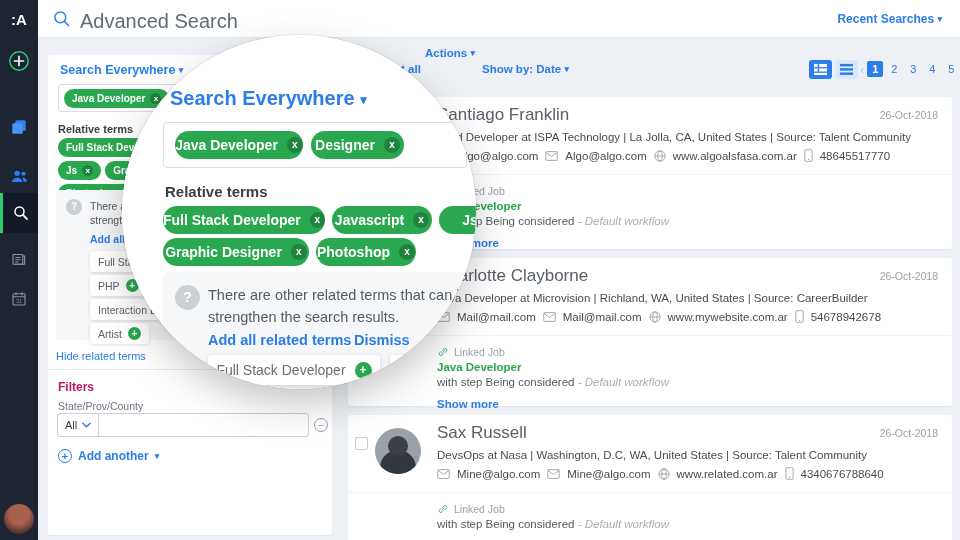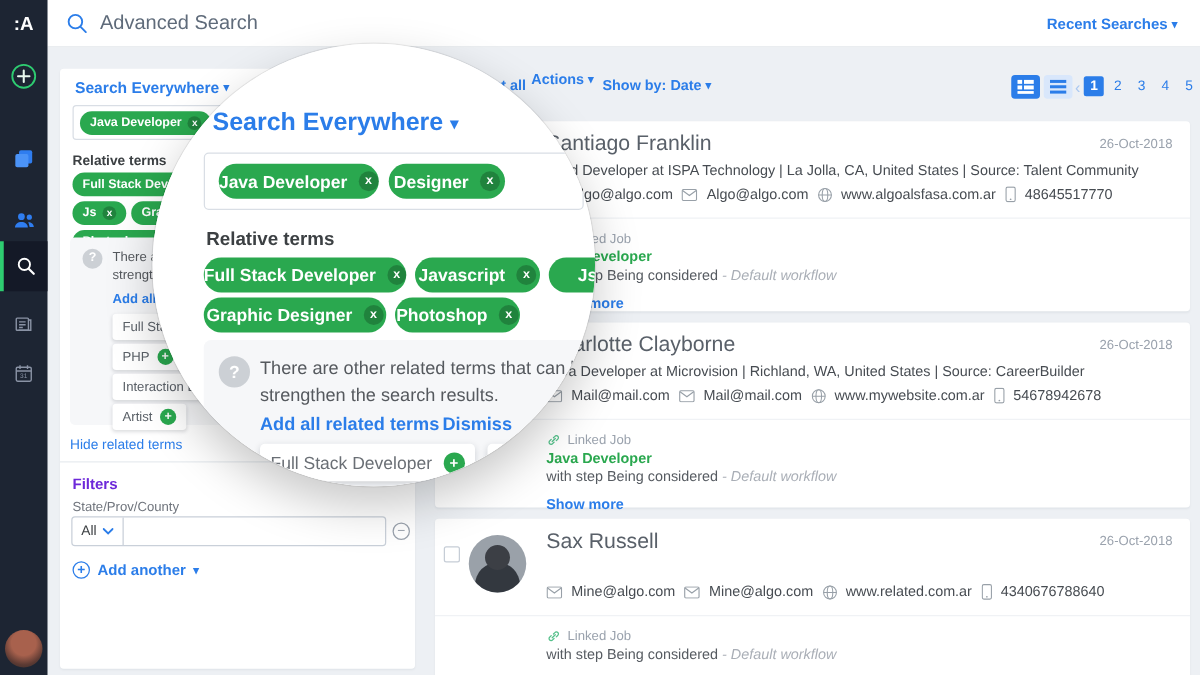--- a/index.html
+++ b/index.html
@@ -12,41 +12,41 @@
   .sidebar { position:absolute; left:0; top:0; width:38px; height:540px; background:#1d2533; z-index:5; }
   .logo { position:absolute; left:0; top:0; width:38px; height:38px; color:#fff; font-size:15px; font-weight:bold; display:flex; align-items:center; justify-content:center; letter-spacing:0; }
   .side-item { position:absolute; left:0; width:38px; height:38px; display:flex; align-items:center; justify-content:center; color:#8a93a5; }
   .side-item.blue { color:#2f7df0; }
   .side-item.active { background:#141927; color:#fff; border-left:3px solid #2ecc71; height:40px; }
   .side-avatar { position:absolute; left:4px; top:504px; width:30px; height:30px; border-radius:50%;
     background:radial-gradient(circle at 50% 35%, #a8614d 0 40%, #5c3a33 70%, #2e2a2a 100%); }
 
   
   .header { position:absolute; left:38px; top:0; width:922px; height:38px; background:#fff; border-bottom:1px solid #e4e7ec; z-index:4; }
-  .header-title { position:absolute; left:42px; top:10px; font-size:16px; color:#5f6b7a; }
+  .header-title { position:absolute; left:42px; top:10px; font-size:20px; color:#5f6b7a; }
   .header-search-icon { position:absolute; left:14px; top:9px; color:#2b7de9; }
   .recent { position:absolute; right:18px; top:12px; font-size:12px; font-weight:bold; color:#2b7de9; cursor:pointer; }
 
   
   .blue { color:#2b7de9; }
   .caret { font-size:9px; vertical-align:1px; }
   .panel-card { background:#fff; border-radius:3px; box-shadow:0 1px 2px rgba(24,34,49,.06); }
 
   
   .left-panel { position:absolute; left:48px; top:55px; width:284px; height:480px; }
   .scope-link { font-size:12.5px; font-weight:bold; color:#2b7de9; cursor:pointer; }
   .tagbox { border:1px solid #d9dee5; border-radius:3px; background:#fff; display:flex; align-items:center; gap:6px; padding:0 5px; }
   .tag { background:#2aa84f; color:#fff; font-weight:bold; border-radius:10px; display:inline-flex; align-items:center; justify-content:center; gap:5px; font-size:10px; height:19px; padding:0 8px; white-space:nowrap; }
   .tag .x { width:11px; height:11px; border-radius:50%; background:rgba(0,0,0,.22); font-size:8px; line-height:11px; text-align:center; font-weight:bold; }
   .sec-label { font-size:11px; font-weight:bold; color:#3c4043; }
   .hintbox { background:#f6f7f9; border-radius:4px; }
   .help-ic { border-radius:50%; background:#ccd0d5; color:#fff; font-weight:bold; text-align:center; }
   .suggestion { background:#fff; border-radius:3px; box-shadow:0 1px 3px rgba(24,34,49,.15); color:#5b6168; display:inline-flex; align-items:center; gap:6px; font-size:10.5px; padding:0 8px; height:21px; white-space:nowrap; }
   .plus-dot { width:13px; height:13px; border-radius:50%; background:#2aa84f; color:#fff; font-size:10px; line-height:13px; text-align:center; font-weight:bold; }
-  .filters-title { font-size:12px; font-weight:bold; color:#6d28d9; }
+  .filters-title { font-size:12px; font-weight:bold; color:#be185d; }
   .field-label { font-size:10.5px; color:#70757d; }
   .input-row { display:flex; align-items:stretch; border:1px solid #c9d0d9; border-radius:3px; background:#fff; height:24px; }
   .mini-select { display:flex; align-items:center; gap:5px; padding:0 7px; border-right:1px solid #c9d0d9; font-size:11px; color:#3c4043; cursor:pointer; }
   .input-row input { border:0; outline:0; flex:1; font-size:11px; color:#555b63; padding:0 8px; font-family:"Liberation Sans",sans-serif; background:transparent; }
   .minus-ic { width:14px; height:14px; border-radius:50%; border:1px solid #9aa2ad; color:#9aa2ad; font-size:11px; line-height:12px; text-align:center; cursor:pointer; }
   .addplus { width:14px; height:14px; border-radius:50%; border:1px solid #2b7de9; color:#2b7de9; font-size:11px; line-height:12px; text-align:center; display:inline-block; }
 
   
   .tb-link { font-size:11.5px; font-weight:bold; color:#2b7de9; cursor:pointer; white-space:nowrap; }
   .cb { width:13px; height:13px; border:1px solid #c6cdd6; border-radius:2px; background:#fff; }
@@ -232,21 +232,21 @@
     <div class="abs minus-ic" style="left:266px; top:363px;">−</div>
     <div class="abs" style="left:10px; top:394px; font-size:12px; font-weight:bold; color:#2b7de9; display:flex; align-items:center; gap:6px;">
       <span class="addplus">+</span>
       <span>Add another</span>
       <span class="caret">▾</span>
     </div>
   </div>
 
   <div class="abs cb" style="left:352px; top:64px;"></div>
   <div class="abs tb-link" style="left:371px; top:63px;">Select all</div>
-  <div class="abs tb-link" style="left:425px; top:58px;">
+  <div class="abs tb-link" style="left:425px; top:47px;">
     <span>Actions</span> <span class="caret">▾</span>
   </div>
   <div class="abs tb-link" style="left:482px; top:63px;">
     <span>Show by: Date</span> <span class="caret">▾</span>
   </div>
   <div class="abs view-btn" style="left:809px; top:60px; background:#2b7de9;">
     <svg width="15" height="13" viewBox="0 0 16 14">
         <rect x="1" y="1" width="4" height="3.4" fill="#fff"></rect>
         <rect x="6.6" y="1" width="8.4" height="3.4" fill="#fff"></rect>
         <rect x="1" y="5.8" width="4" height="3.4" fill="#fff"></rect>
@@ -355,20 +355,21 @@
       <div class="lj-step"><span>with step Being considered</span> <span class="wf">- Default workflow</span></div>
       <div class="show-more">Show more</div>
     </div>
   </div>
 
   <div class="card" style="top:415px; height:148px;">
     <div class="c-cb cb"></div>
     <div class="c-avatar"></div>
     <div class="c-name">Sax Russell</div>
     <div class="c-date">26-Oct-2018</div>
+    <div class="c-meta">DevsOps at Nasa  |  Washington, D.C, WA, United States  |  Source: Talent Community</div>
     <div class="c-contact">
       <svg width="13" height="10" viewBox="0 0 14 11">
           <rect x="0.7" y="0.7" width="12.6" height="9.6" rx="1" fill="none" stroke="currentColor"></rect>
           <path d="M1 1.6l6 4.4 6-4.4" fill="none" stroke="currentColor"></path>
         </svg>
       <span>Mine@algo.com</span>
       <svg width="13" height="10" viewBox="0 0 14 11">
           <rect x="0.7" y="0.7" width="12.6" height="9.6" rx="1" fill="none" stroke="currentColor"></rect>
           <path d="M1 1.6l6 4.4 6-4.4" fill="none" stroke="currentColor"></path>
         </svg>

